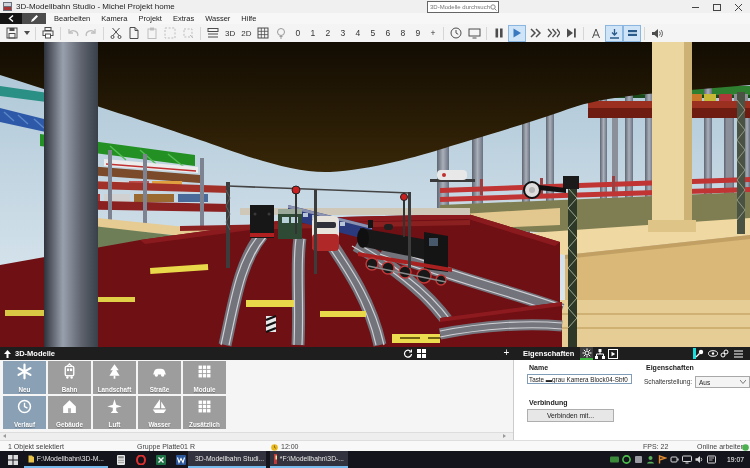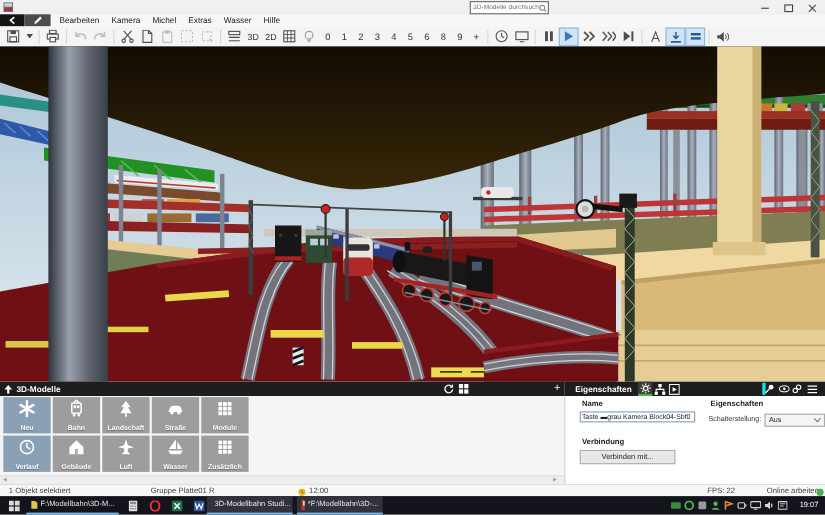--- a/index.html
+++ b/index.html
@@ -73,20 +73,21 @@
 </style>
 </head>
 <body>
 
 <div id="titlebar" class="abs">
   <svg class="abs" style="left:3px;top:2px" width="9" height="9">
     <rect width="9" height="9" fill="#6a6f7a"></rect>
       <rect x="1" y="5" width="7" height="3" fill="#a33"></rect>
       <rect x="1" y="1" width="7" height="3" fill="#cfd4da"></rect>
   </svg>
+  <span id="title-text" class="abs">3D-Modellbahn Studio - Michel Projekt home</span>
   <div id="btn-min" class="winbtn abs" style="right:48px">
       <span></span>
     </div>
   <div id="btn-max" class="winbtn abs" style="right:26px">
       <span></span>
     </div>
   <div id="btn-close" class="winbtn abs" style="right:5px">
     <svg width="7" height="7">
         <path d="M0 0L7 7M7 0L0 7" stroke="#444" stroke-width="1"></path>
       </svg>
@@ -100,21 +101,21 @@
     </svg>
 </div>
 <div id="tab-edit" class="mtab abs">
   <svg width="9" height="9">
       <path d="M1 8L2 5.5L6.5 1L8 2.5L3.5 7Z" fill="#fff"></path>
     </svg>
 </div>
 <div id="menu-items" class="abs">
   <span class="menu-item">Bearbeiten</span>
   <span class="menu-item">Kamera</span>
-  <span class="menu-item">Michel</span>
+  <span class="menu-item">Projekt</span>
   <span class="menu-item">Extras</span>
   <span class="menu-item">Wasser</span>
   <span class="menu-item">Hilfe</span>
 </div>
 
 <div id="toolbar" class="abs">
   <div class="tbtn">
     <svg width="12" height="12">
         <rect x="1" y="1" width="10" height="10" fill="none" stroke="#4d4d4d"></rect>
         <rect x="3.5" y="1" width="5" height="3" fill="#4d4d4d"></rect>

